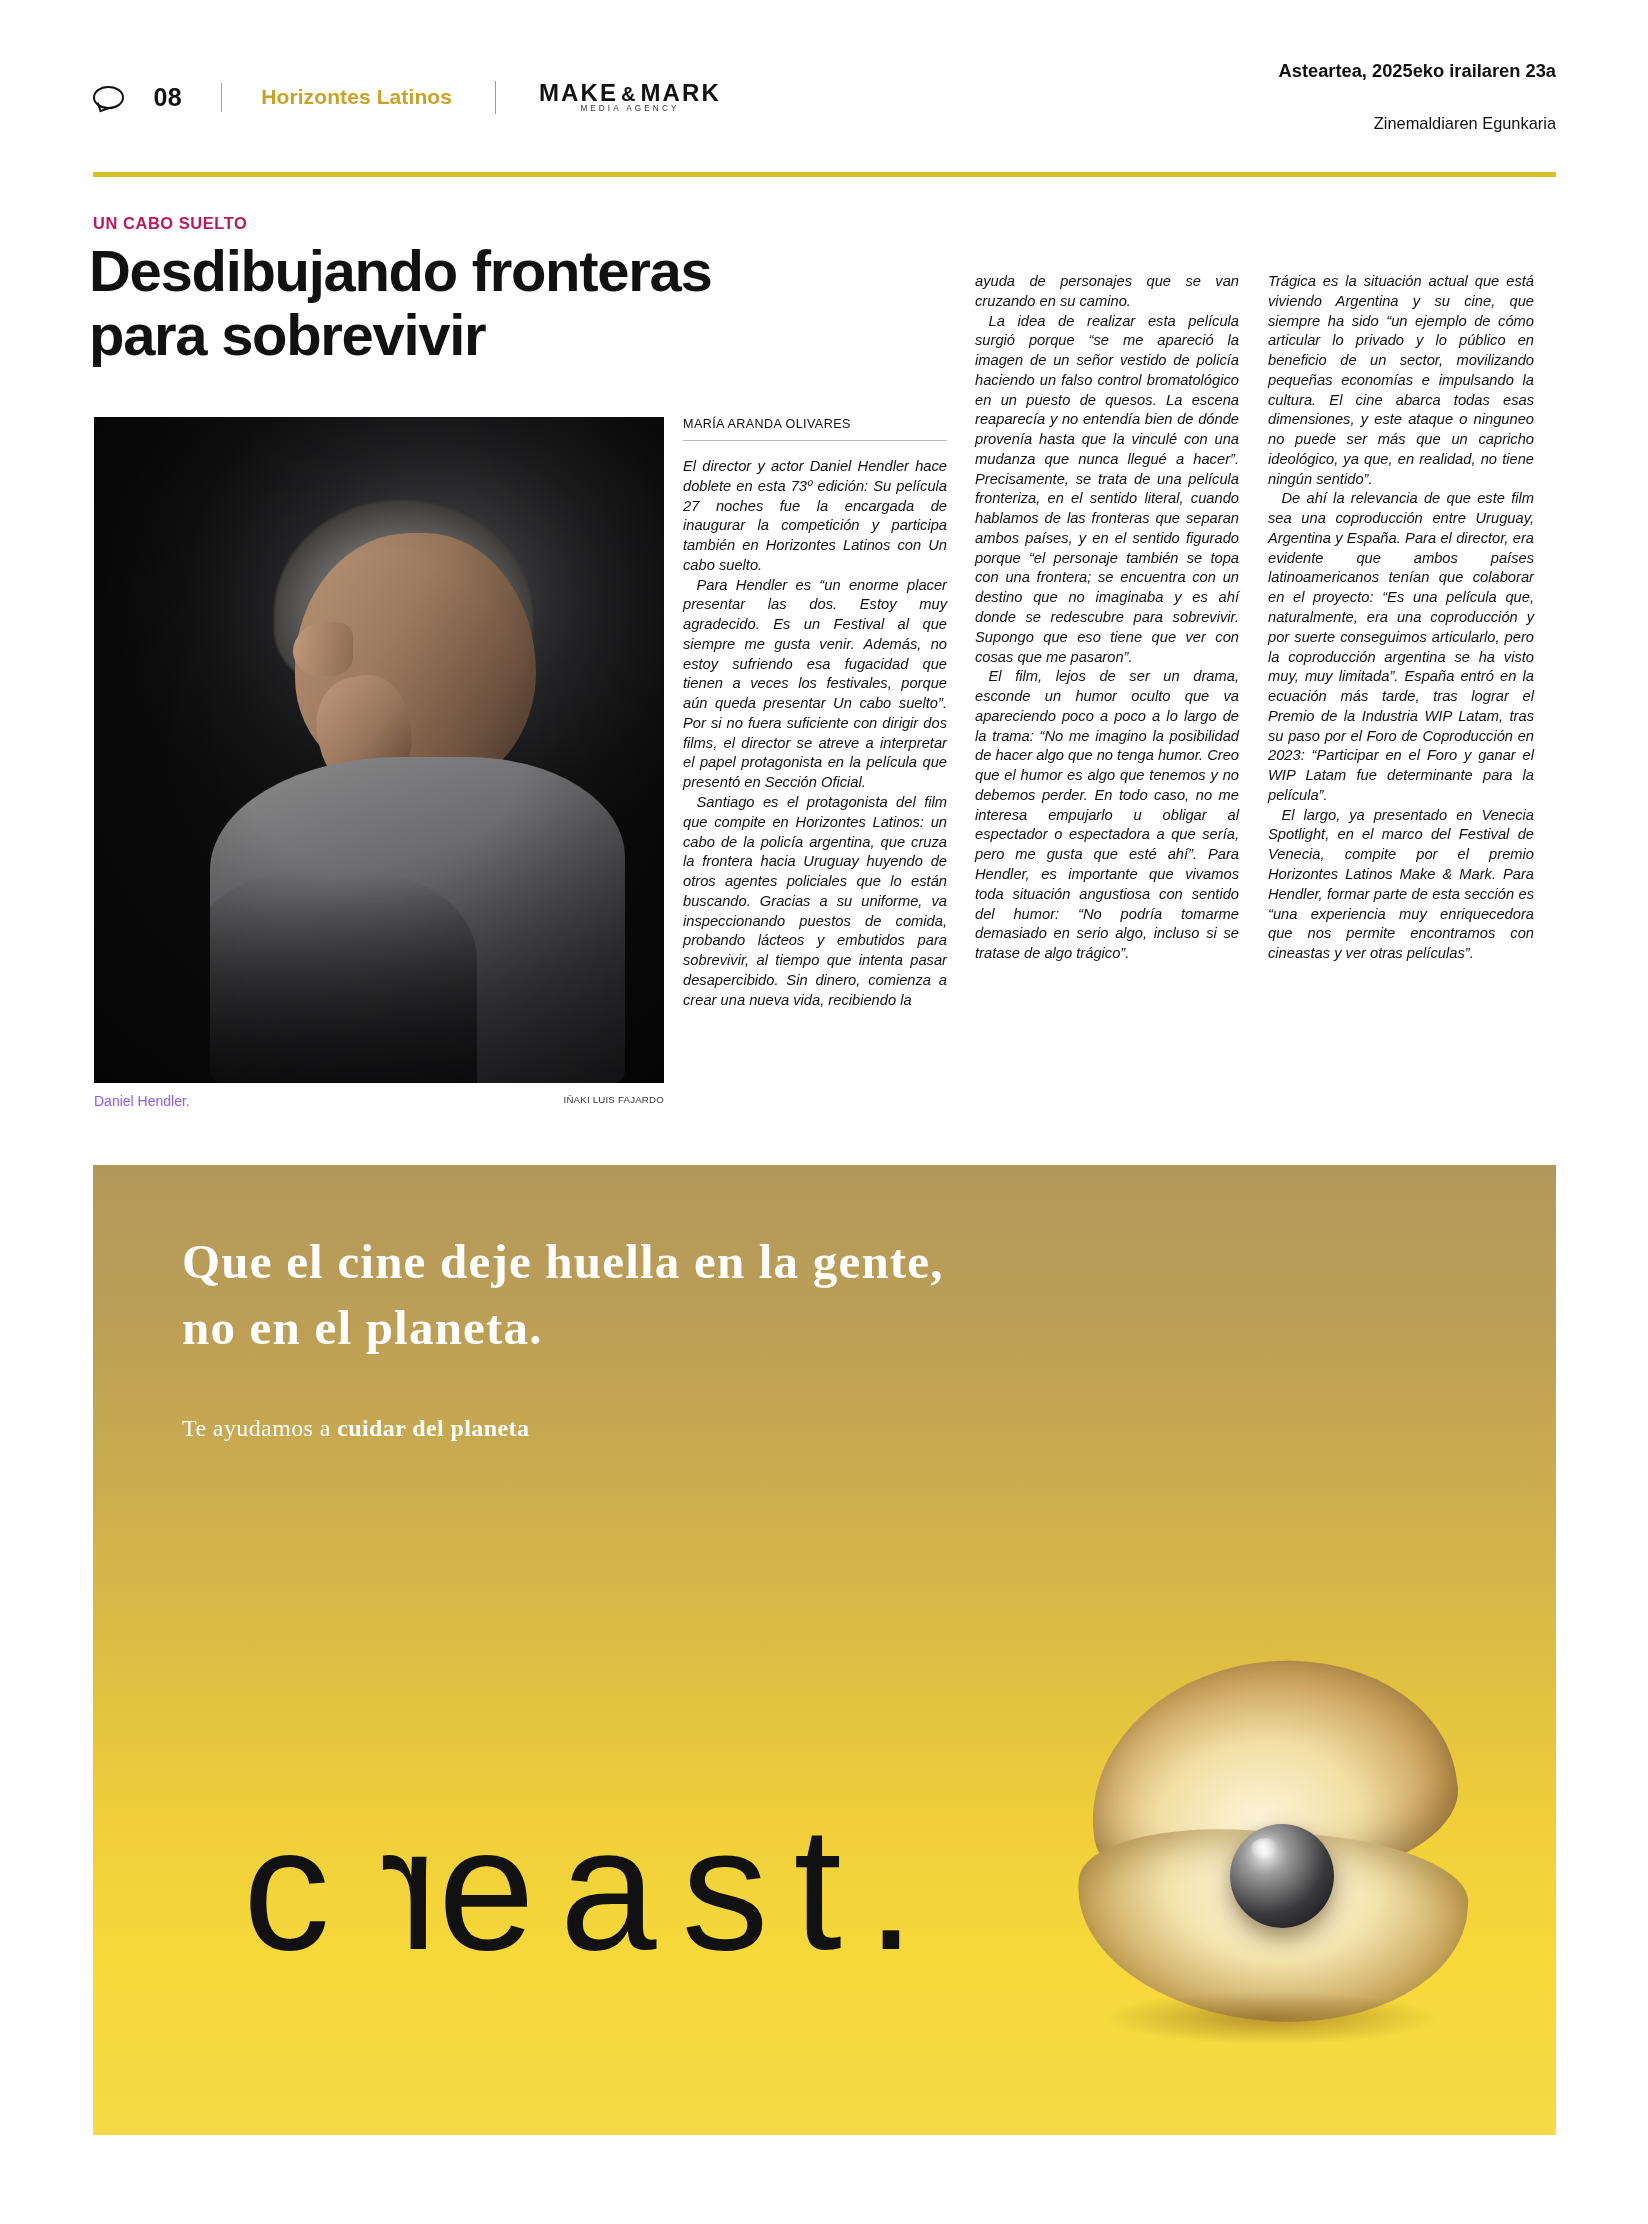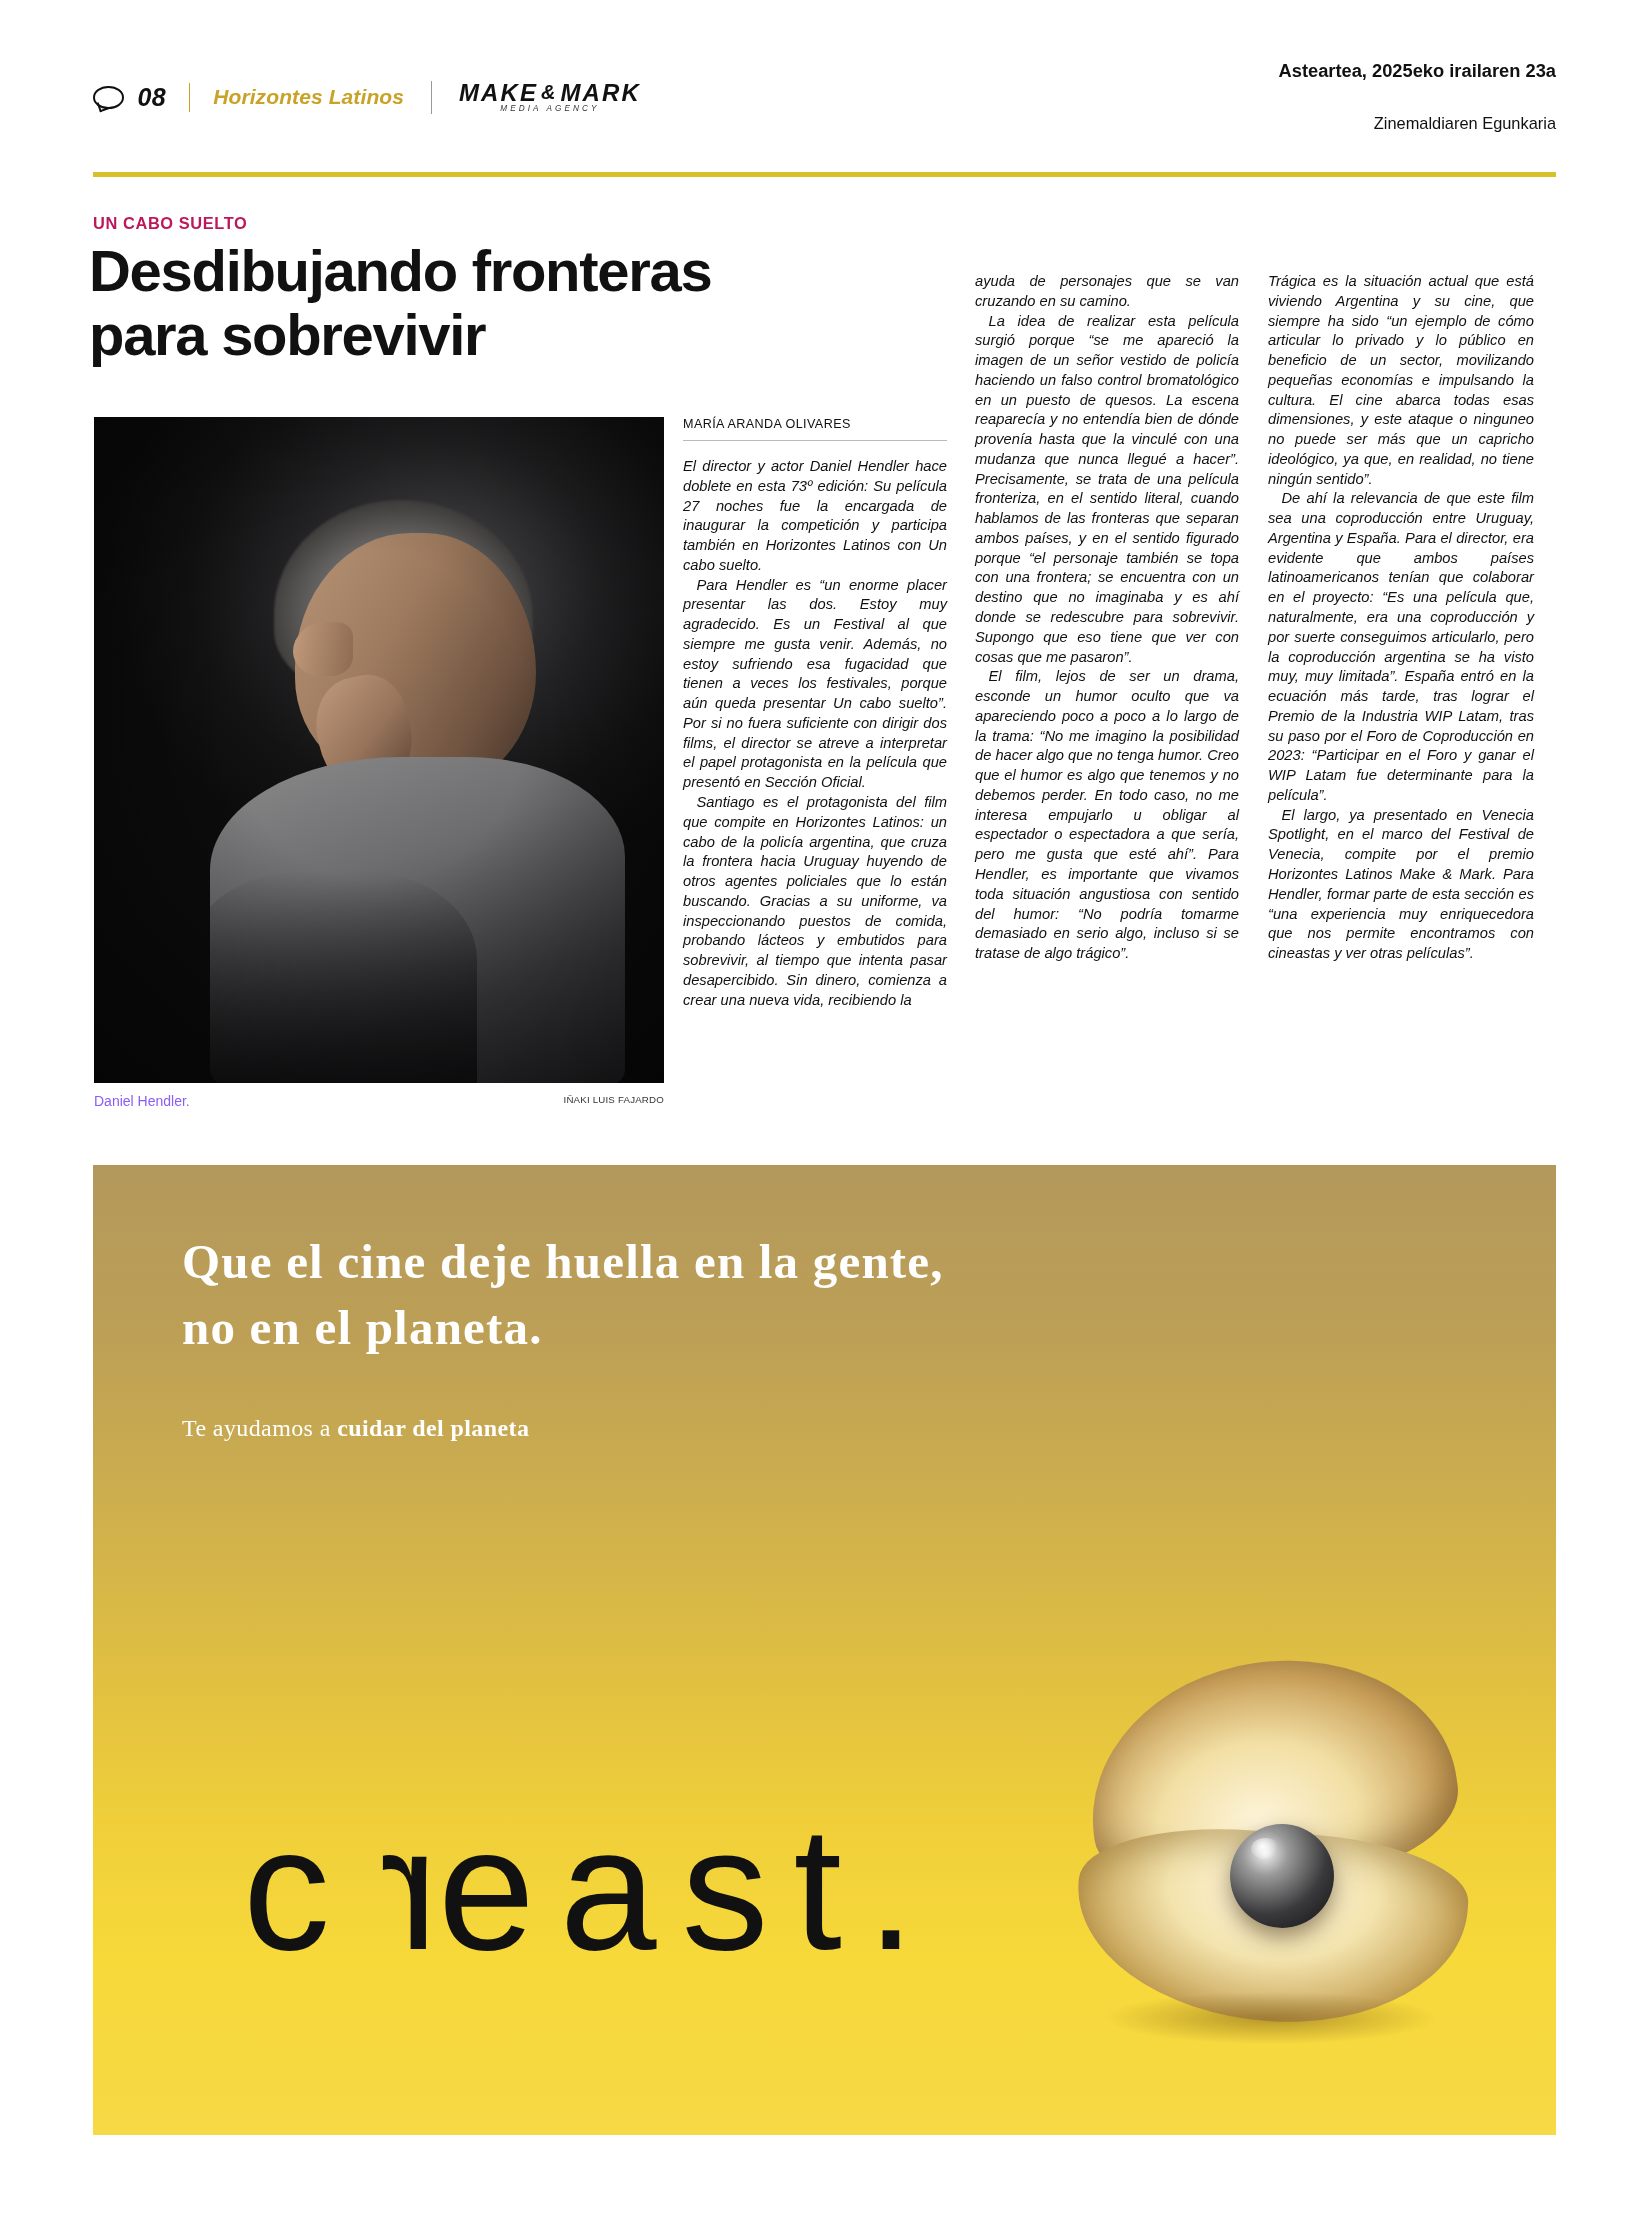--- a/index.html
+++ b/index.html
@@ -28,22 +28,21 @@
     left: 93px;
     top: 71px;
     width: 1463px;
     height: 52px;
     display: flex;
     align-items: center;
   }
   .mh-left {
     display: flex;
     align-items: center;
-    gap: 0px;
-    font-style: italic;
+    gap: 16px;
   }
   .speech-icon {
     width: 29px;
     height: 23px;
     position: relative;
     margin-right: 15.4px;
   }
   .speech-icon .bubble {
     position: absolute;
     left: 0; top: 0;
@@ -89,21 +88,21 @@
     display: flex;
     flex-direction: column;
     align-items: center;
     line-height: 1;
   }
   .agency-logo .name {
     font-size: 24px;
     font-weight: 700;
     letter-spacing: 2.1px;
     display: flex;
-    align-items: center;
+    align-items: flex-end;
     gap: 2.9px;
   }
   .agency-logo .amp {
     font-size: 20px;
     position: relative;
     top: -1px;
   }
   .agency-logo .sub {
     font-size: 8.2px;
     letter-spacing: 3.1px;

